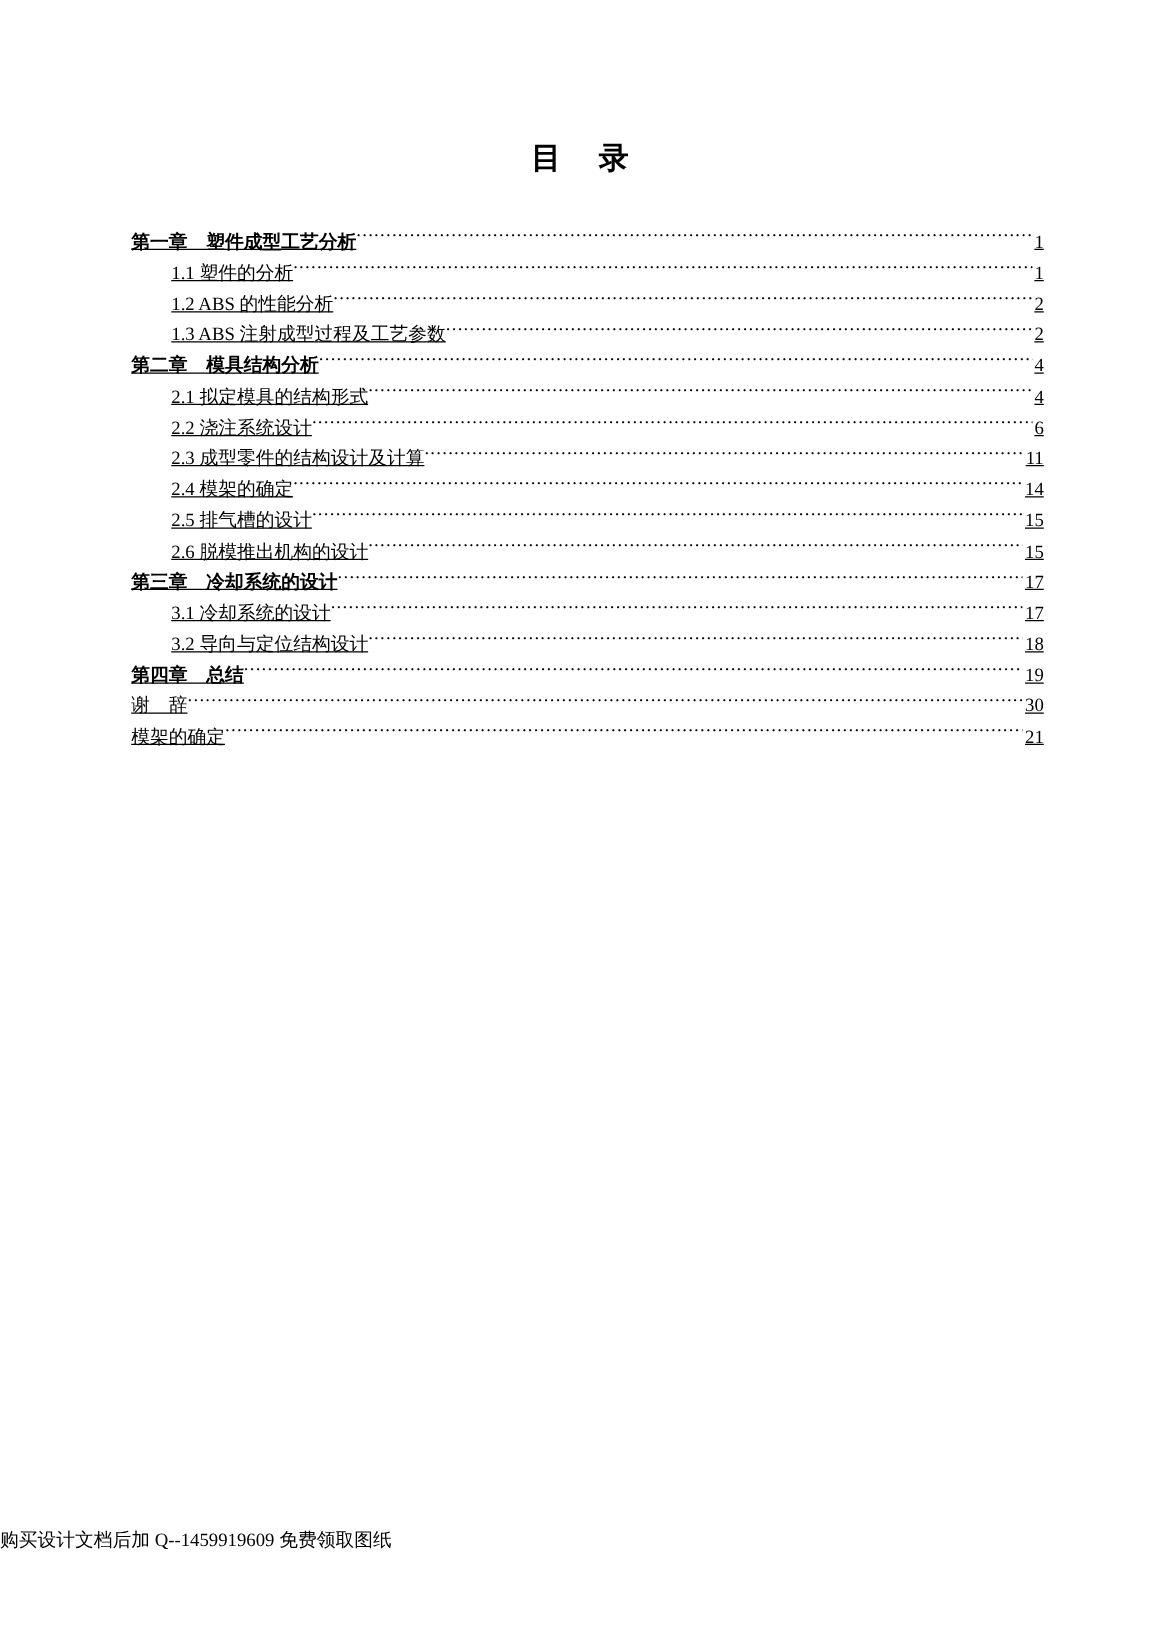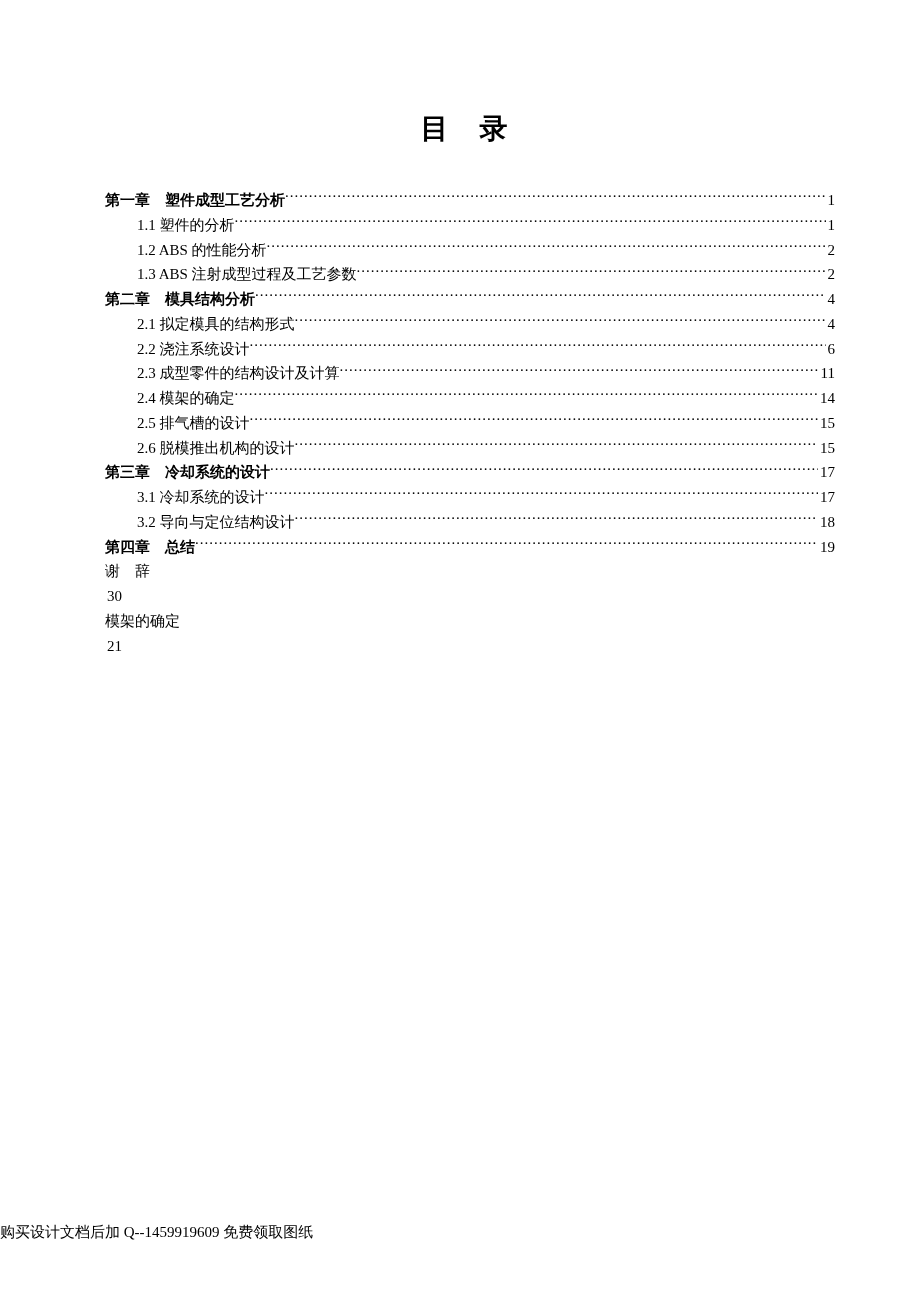--- a/index.html
+++ b/index.html
@@ -12,48 +12,48 @@
       height: 1302px;
       background: #ffffff;
       font-family: "SimSun", "宋体", serif;
       position: relative;
     }
     .page {
       padding: 110px 85px 0 105px;
     }
     .title {
       text-align: center;
-      font-size: 28px;
+      font-size: 24px;
       font-weight: bold;
       letter-spacing: 12px;
       color: #000;
       margin-bottom: 40px;
     }
     .toc {
       width: 100%;
+      text-decoration: underline;
     }
     .toc-line {
       display: flex;
       align-items: baseline;
       font-size: 15px;
       color: #000;
       line-height: 1.65;
       white-space: nowrap;
     }
     .toc-line.chapter {
       font-weight: bold;
     }
     .toc-line.sub {
       padding-left: 32px;
       font-weight: normal;
       text-align: center;
     }
     .toc-line.plain {
       font-weight: normal;
-      flex-direction: column;
     }
     .toc-label {
       flex-shrink: 0;
     }
     .toc-dots {
       flex: 1;
       overflow: hidden;
       position: relative;
       height: 1em;
     }

